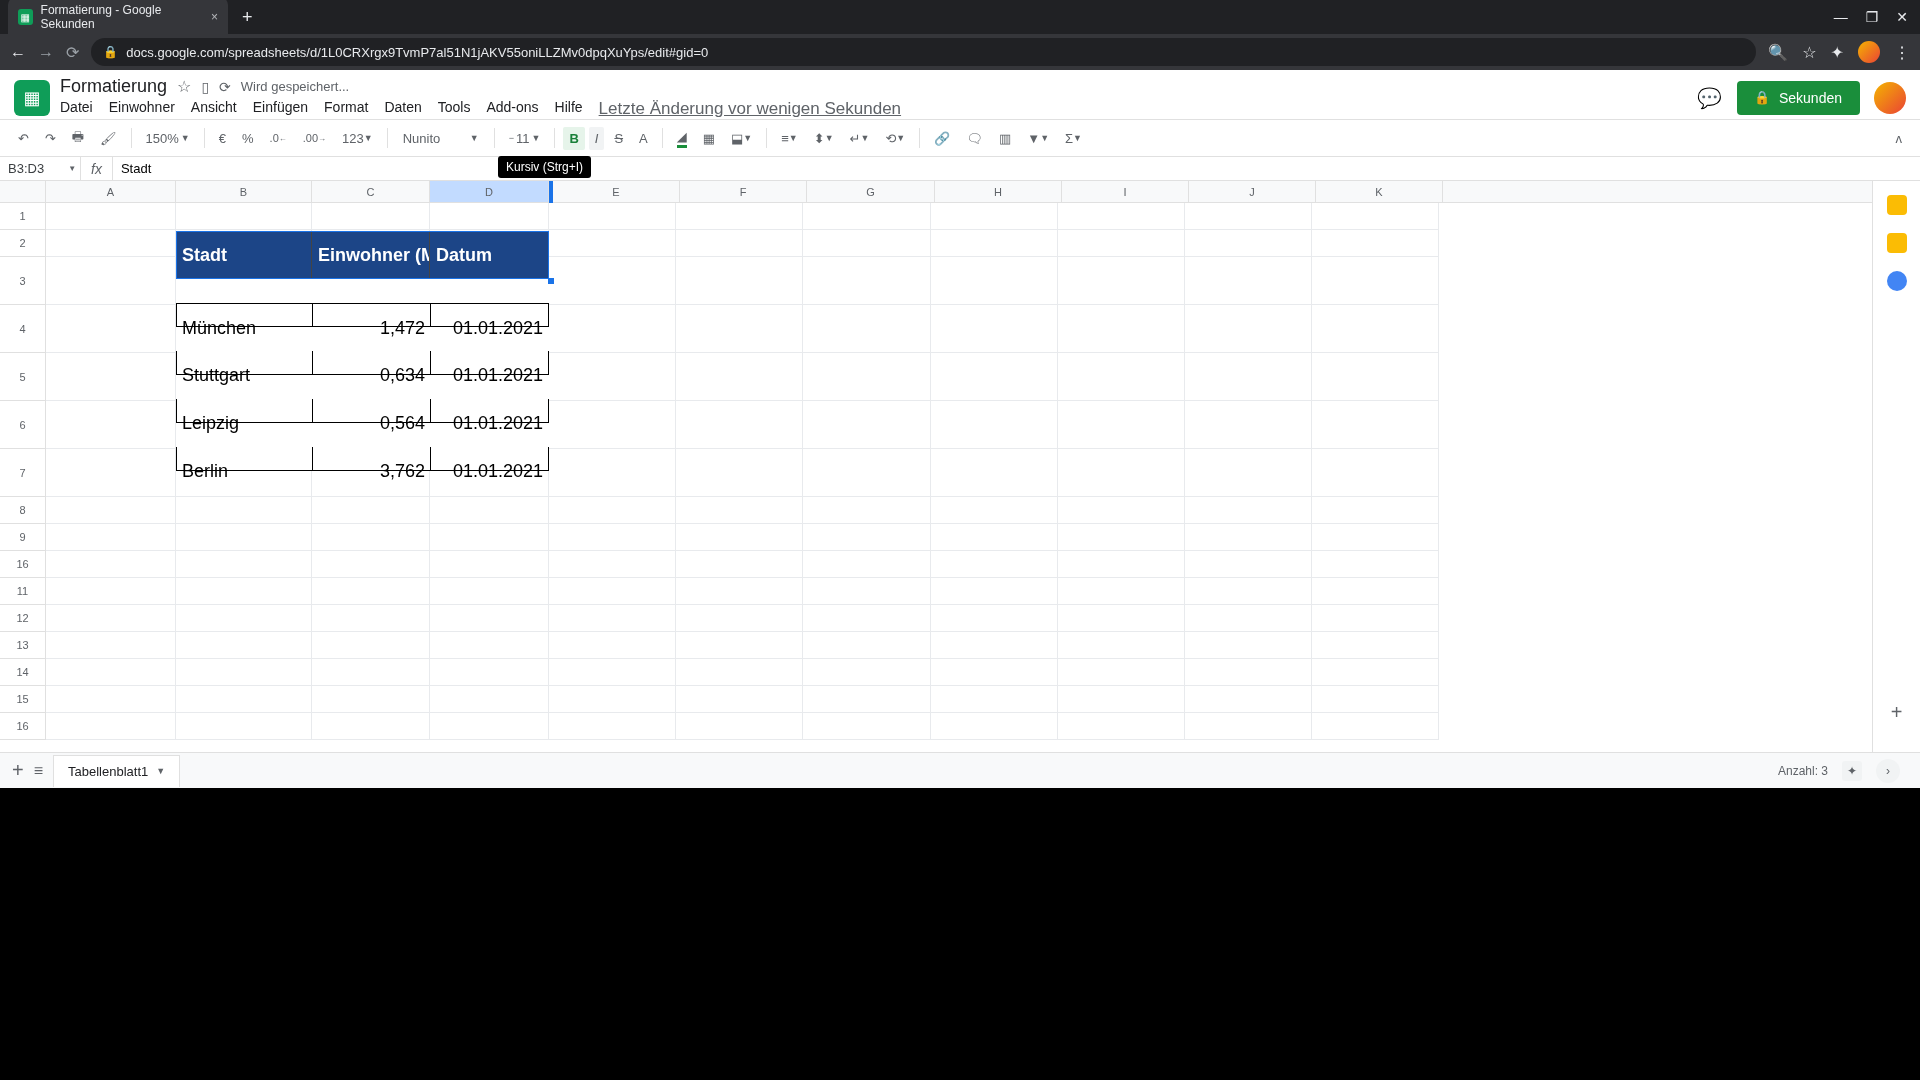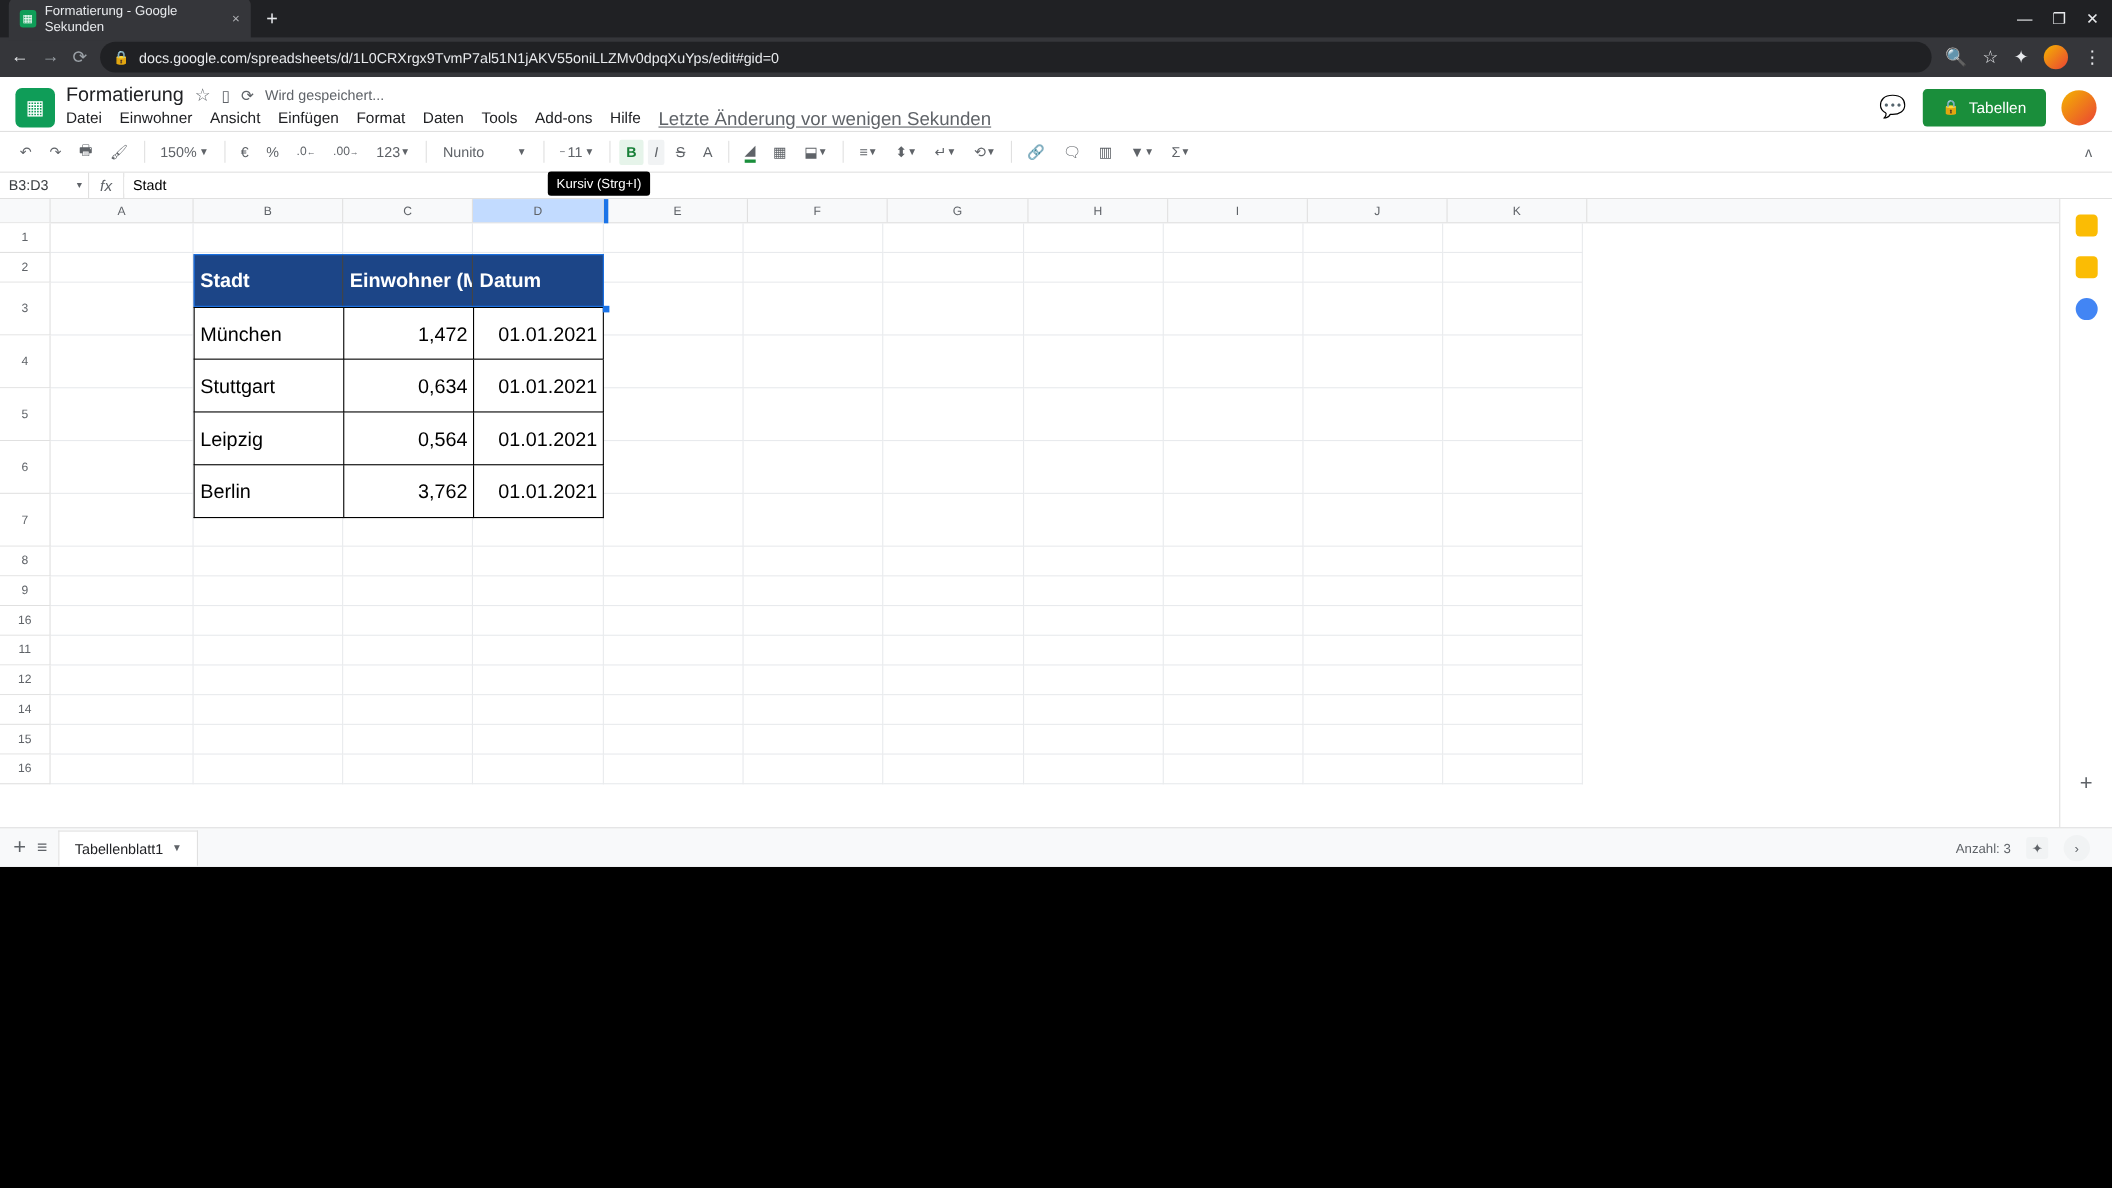--- a/index.html
+++ b/index.html
@@ -84,21 +84,21 @@
 .row-line { display:flex; height:27px; }
 .row-h { width:46px; border-right:1px solid #e0e0e0; border-bottom:1px solid #e0e0e0; text-align:center; font-size:11px; color:#5f6368; line-height:27px; background:#fff; }
 .cell { border-right:1px solid #e8eaed; border-bottom:1px solid #e8eaed; }
 
 
 .data-table { position:absolute; left:176px; top:50px; }
 .dt-header { display:flex; height:48px; background:#1c4587; color:#fff; font-weight:bold; font-size:18px; }
 .dt-header div { padding:14px 6px 0 6px; border-right:1px solid #444; overflow:hidden; white-space:nowrap;}
 .dt-header .hB{width:136px;} .dt-header .hC{width:118px;} .dt-header .hD{width:119px;border-right:none;}
 .dt-row { display:flex; height:48px; background:#fff; font-size:18px; color:#000; }
-.dt-row div { padding:14px 5px 0 5px; border:1px solid #000; border-top:none; }
+.dt-row div { padding:14px 5px 0 5px; border:1px solid #000; border-top:none;margin-top:24px; }
 .dt-row:first-of-type div { border-top:1px solid #000; }
 .dt-row .cB{width:136px;border-right:none;} .dt-row .cC{width:118px;text-align:right;border-left:1px solid #000;border-right:none;} .dt-row .cD{width:119px;text-align:right;border-left:1px solid #000;}
 .sel-border{ position:absolute; left:176px; top:50px; width:373px; height:48px; border:1px solid #1a73e8; pointer-events:none; z-index:30;}
 .sel-handle{ position:absolute; left:548px; top:97px; width:6px;height:6px;background:#1a73e8;z-index:31;}
 
 
 .sheets-bar { position:absolute; bottom:0; left:0; right:0; height:36px; border-top:1px solid #e0e0e0; background:#f8f9fa; display:flex; align-items:center; padding:0 12px; gap:10px;}
 .sheets-bar .plus { font-size:20px; color:#5f6368; cursor:pointer;}
 .sheets-bar .menu { font-size:16px; color:#5f6368; cursor:pointer;}
 .sheet-tab { background:#fff; border:1px solid #e0e0e0; border-bottom:none; border-radius:0; padding:8px 14px; font-size:13px; color:#202124; display:flex; gap:8px; align-items:center; cursor:pointer;}
@@ -168,21 +168,21 @@
         <span>Daten</span>
         <span>Tools</span>
         <span>Add-ons</span>
         <span>Hilfe</span>
         <span class="last-edit">Letzte Änderung vor wenigen Sekunden</span>
       </div>
     </div>
     <div class="header-right">
       <span class="comment-icon">💬</span>
       <button class="share-btn">
-          <span>Tabellen</span>
+          <span>Sekunden</span>
         </button>
       <div class="profile-avatar"></div>
     </div>
   </div>
 
   <div class="toolbar">
     <span class="tool">↶</span>
     <span class="tool">↷</span>
     <span class="tool">🖶</span>
     <span class="tool">🖌</span>
@@ -419,20 +419,34 @@
             <div class="cell" style="width: 127px;"></div>
             <div class="cell" style="width: 127px;"></div>
             <div class="cell" style="width: 128px;"></div>
             <div class="cell" style="width: 127px;"></div>
             <div class="cell" style="width: 127px;"></div>
             <div class="cell" style="width: 127px;"></div>
             <div class="cell" style="width: 127px;"></div>
           </div>
           <div class="row-line">
             <div class="row-h">12</div>
+            <div class="cell" style="width: 130px;"></div>
+            <div class="cell" style="width: 136px;"></div>
+            <div class="cell" style="width: 118px;"></div>
+            <div class="cell" style="width: 119px;"></div>
+            <div class="cell" style="width: 127px;"></div>
+            <div class="cell" style="width: 127px;"></div>
+            <div class="cell" style="width: 128px;"></div>
+            <div class="cell" style="width: 127px;"></div>
+            <div class="cell" style="width: 127px;"></div>
+            <div class="cell" style="width: 127px;"></div>
+            <div class="cell" style="width: 127px;"></div>
+          </div>
+          <div class="row-line">
+            <div class="row-h">13</div>
             <div class="cell" style="width: 130px;"></div>
             <div class="cell" style="width: 136px;"></div>
             <div class="cell" style="width: 118px;"></div>
             <div class="cell" style="width: 119px;"></div>
             <div class="cell" style="width: 127px;"></div>
             <div class="cell" style="width: 127px;"></div>
             <div class="cell" style="width: 128px;"></div>
             <div class="cell" style="width: 127px;"></div>
             <div class="cell" style="width: 127px;"></div>
             <div class="cell" style="width: 127px;"></div>

